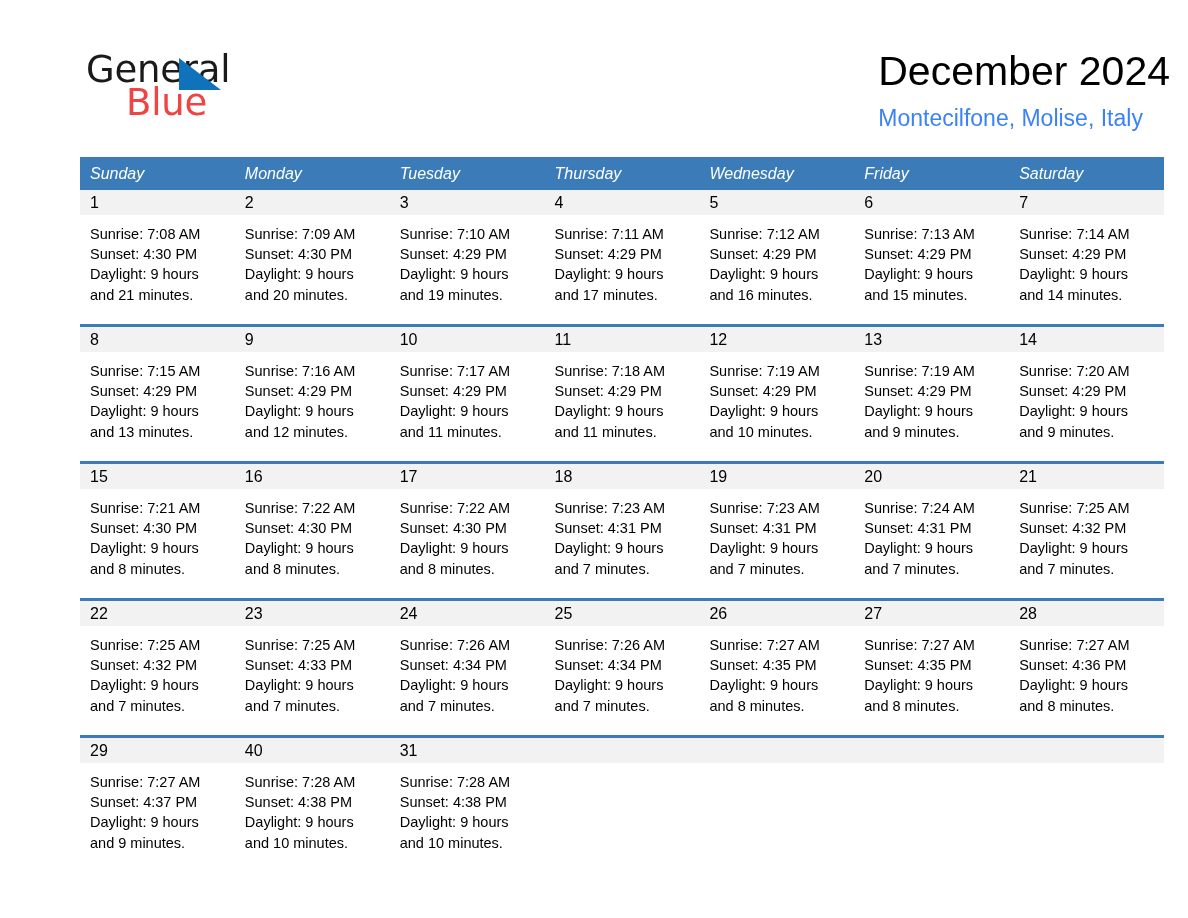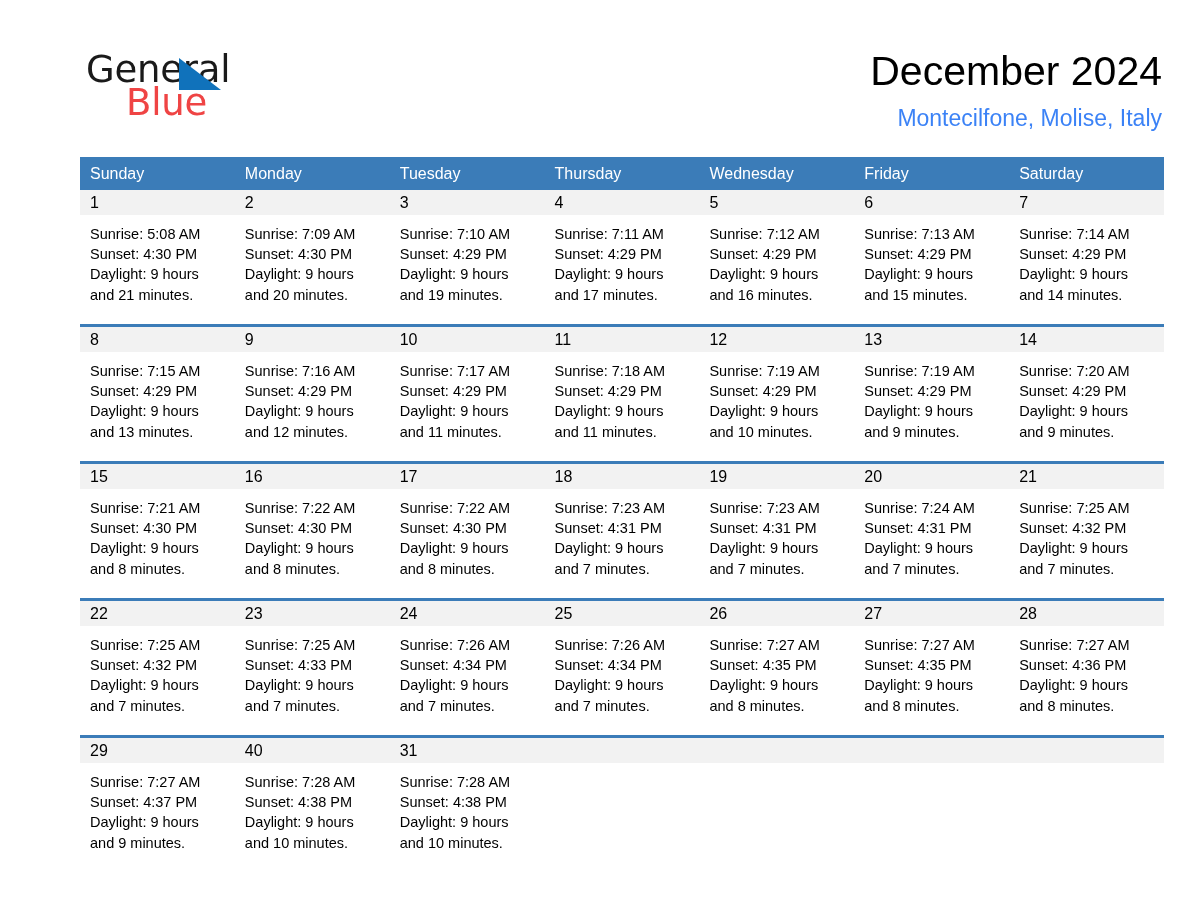--- a/index.html
+++ b/index.html
@@ -64,23 +64,22 @@
     font-size: 37px;
     line-height: 40px;
     letter-spacing: -0.2px;
     color: #ef4444;
     font-family: "DejaVu Sans", sans-serif;
     font-weight: 400;
   }
 
   .title-block {
     position: absolute;
-    right: 54px;
+    right: 46px;
     top: 46px;
-    text-align: right;
   }
   .cal-title {
     font-size: 41px;
     line-height: 50px;
     font-weight: 400;
     color: #000000;
     white-space: nowrap;
   }
   .cal-subtitle {
     font-size: 23px;
@@ -95,20 +94,21 @@
   .calendar {
     position: absolute;
     left: 52px;
     top: 157px;
     width: 1084px;
   }
   .weekday-row {
     display: flex;
     background: #3b7cb8;
     height: 33px;
+    font-style: italic;
   }
   .weekday {
     flex: 1 1 0;
     color: #ffffff;
     font-size: 16px;
     line-height: 33px;
     padding-left: 10px;
     box-sizing: border-box;
     white-space: nowrap;
   }
@@ -184,21 +184,21 @@
       <div class="weekday">Friday</div>
       <div class="weekday">Saturday</div>
     </div>
 
     <div class="week-row first">
       <div class="day-cell">
         <div class="day-number-band">
             <div class="day-number">1</div>
           </div>
         <div class="day-body">
-          <div class="day-line">Sunrise: 5:08 AM</div>
+          <div class="day-line">Sunrise: 7:08 AM</div>
           <div class="day-line">Sunset: 4:30 PM</div>
           <div class="day-line">Daylight: 9 hours</div>
           <div class="day-line">and 21 minutes.</div>
         </div>
       </div>
       <div class="day-cell">
         <div class="day-number-band">
             <div class="day-number">2</div>
           </div>
         <div class="day-body">

